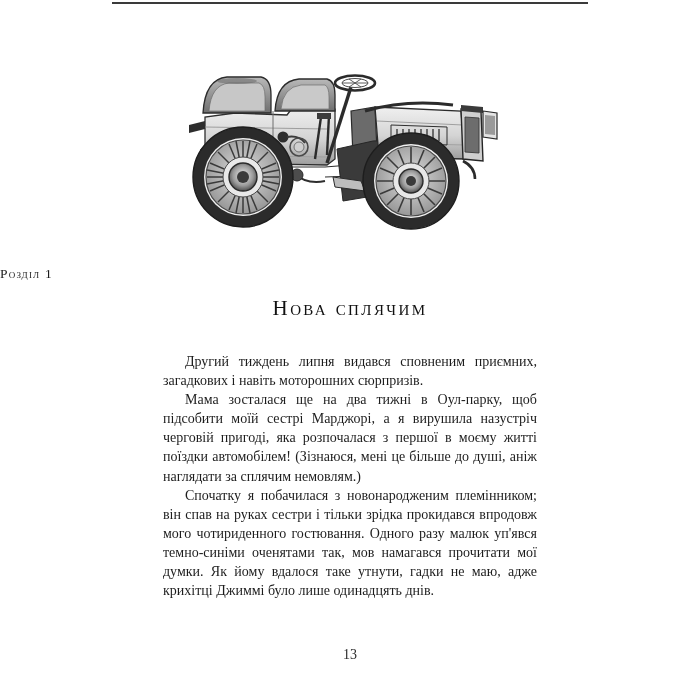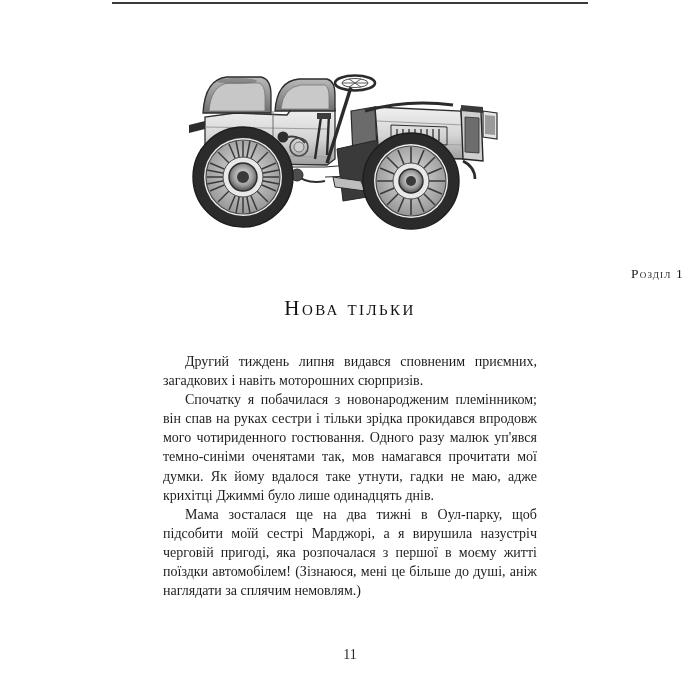--- a/index.html
+++ b/index.html
@@ -47,26 +47,25 @@
     width: 100%;
     height: 100%;
   }
 
   
   .chapter-label {
     position: absolute;
     left: 0;
     right: 16px;
     top: 266px;
-    text-align: right;
+    text-align: left;
     font-variant: small-caps;
     font-size: 13.5px;
     letter-spacing: 1.2px;
     color: #1b1b1b;
-    padding-left: 40px;
   }
   .chapter-title {
     position: absolute;
     left: 0;
     right: 0;
     top: 296px;
     text-align: center;
     font-variant: small-caps;
     font-size: 21px;
     letter-spacing: 2.4px;
@@ -266,23 +265,23 @@
         <circle r="12" fill="url(#hubGrad)" stroke="#2b2b2b" stroke-width="1.4"></circle>
         <circle r="5" fill="#3a3a3a"></circle>
       </g>
 
       <path d="M190 56 Q232 44 278 50" stroke="#2b2b2b" stroke-width="3.2" fill="none"></path>
     </svg>
   </div>
 
   <div class="chapter-label">Розділ 1</div>
 
-  <div class="chapter-title">Нова тільки</div>
+  <div class="chapter-title">Нова сплячим</div>
 
   <div class="body-text">
     <p>Другий тиждень липня видався сповненим приємних, загадкових і навіть моторошних сюрпризів.</p>
+    <p>Мама зосталася ще на два тижні в Оул-парку, щоб підсобити моїй сестрі Марджорі, а я вирушила назустріч черговій пригоді, яка розпочалася з першої в моєму житті поїздки автомобілем! (Зізнаюся, мені це більше до душі, аніж наглядати за сплячим немовлям.)</p>
     <p>Спочатку я побачилася з новонародженим племінником; він спав на руках сестри і тільки зрідка прокидався впродовж мого чотириденного гостювання. Одного разу малюк уп'явся темно-синіми оченятами так, мов намагався прочитати мої думки. Як йому вдалося таке утнути, гадки не маю, адже крихітці Джиммі було лише одинадцять днів.</p>
-    <p>Мама зосталася ще на два тижні в Оул-парку, щоб підсобити моїй сестрі Марджорі, а я вирушила назустріч черговій пригоді, яка розпочалася з першої в моєму житті поїздки автомобілем! (Зізнаюся, мені це більше до душі, аніж наглядати за сплячим немовлям.)</p>
   </div>
 
-  <div class="page-number">11</div>
+  <div class="page-number">13</div>
 
 </div>
 
 </body></html>

